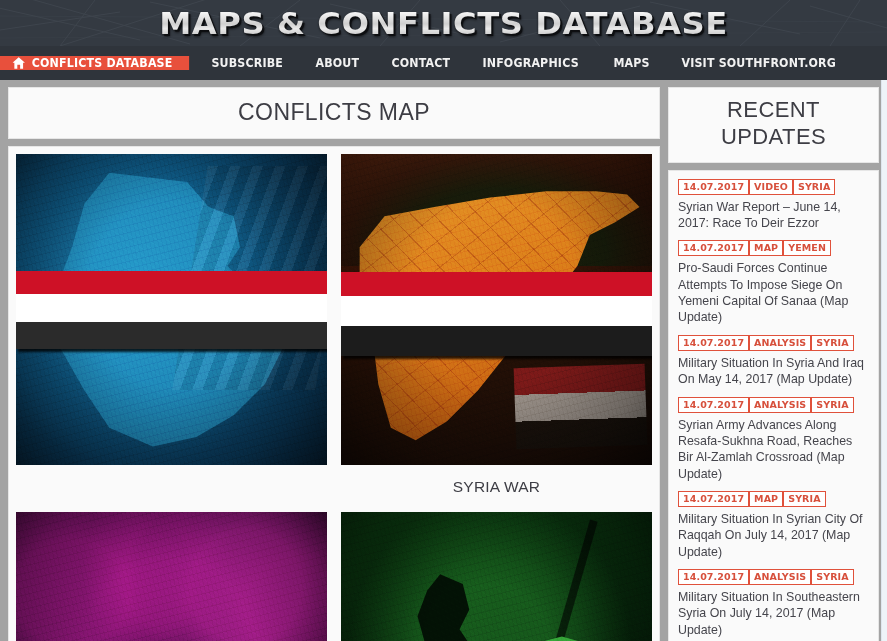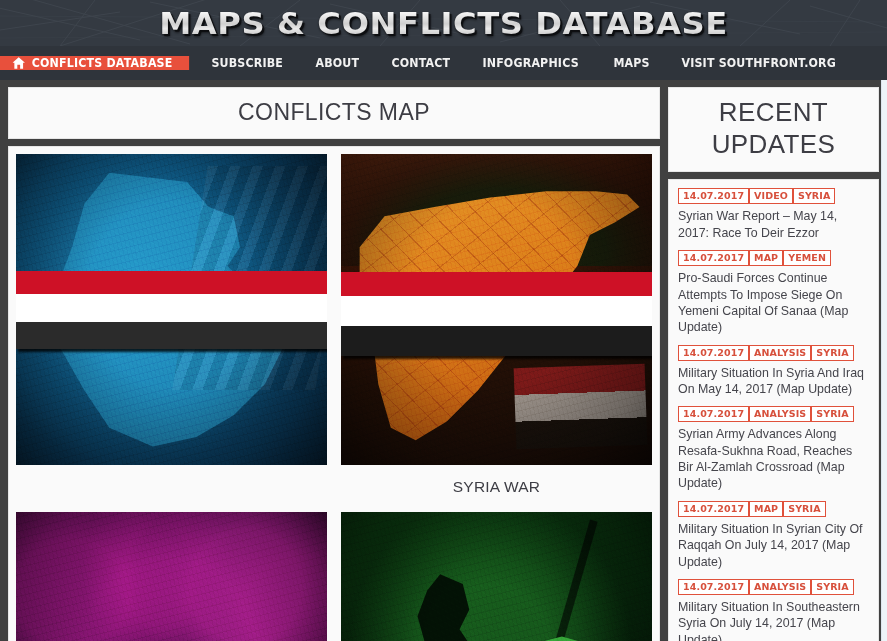--- a/index.html
+++ b/index.html
@@ -10,21 +10,21 @@
     height: 641px;
     overflow: hidden;
     background: #ffffff;
     font-family: "Liberation Sans", sans-serif;
   }
 
   #page {
     position: relative;
     width: 887px;
     height: 641px;
-    background: #404040;
+    background: #a3a3a3;
     overflow: hidden;
   }
 
   
   .masthead {
     position: relative;
     height: 46px;
     background: #343a42;
     overflow: hidden;
   }
@@ -122,21 +122,21 @@
   .panel-heading {
     text-align: center;
     color: #3d3d44;
     font-size: 23px;
     letter-spacing: .4px;
     font-weight: normal;
     padding: 10px 6px 12px;
     line-height: 1.22;
   }
   .panel-heading.side {
-    font-size: 26px;
+    font-size: 22px;
     padding: 9px 6px 11px;
   }
   .panel-gap { height: 7px; }
 
   
   .cards-panel { padding: 7px 7px 9px; }
   .cards-grid {
     display: grid;
     grid-template-columns: 1fr 1fr;
     column-gap: 14px;
@@ -478,21 +478,21 @@
       <div class="panel-gap"></div>
 
       <div class="panel updates-panel">
 
         <div class="update-item">
           <div class="tag-row">
             <span class="tag">14.07.2017</span>
             <span class="tag">VIDEO</span>
             <span class="tag">SYRIA</span>
           </div>
-          <a class="update-title" href="#">Syrian War Report – May 14, 2017: Race To Deir Ezzor</a>
+          <a class="update-title" href="#">Syrian War Report – June 14, 2017: Race To Deir Ezzor</a>
         </div>
 
         <div class="update-item">
           <div class="tag-row">
             <span class="tag">14.07.2017</span>
             <span class="tag">MAP</span>
             <span class="tag">YEMEN</span>
           </div>
           <a class="update-title" href="#">Pro-Saudi Forces Continue Attempts To Impose Siege On Yemeni Capital Of Sanaa (Map Update)</a>
         </div>

